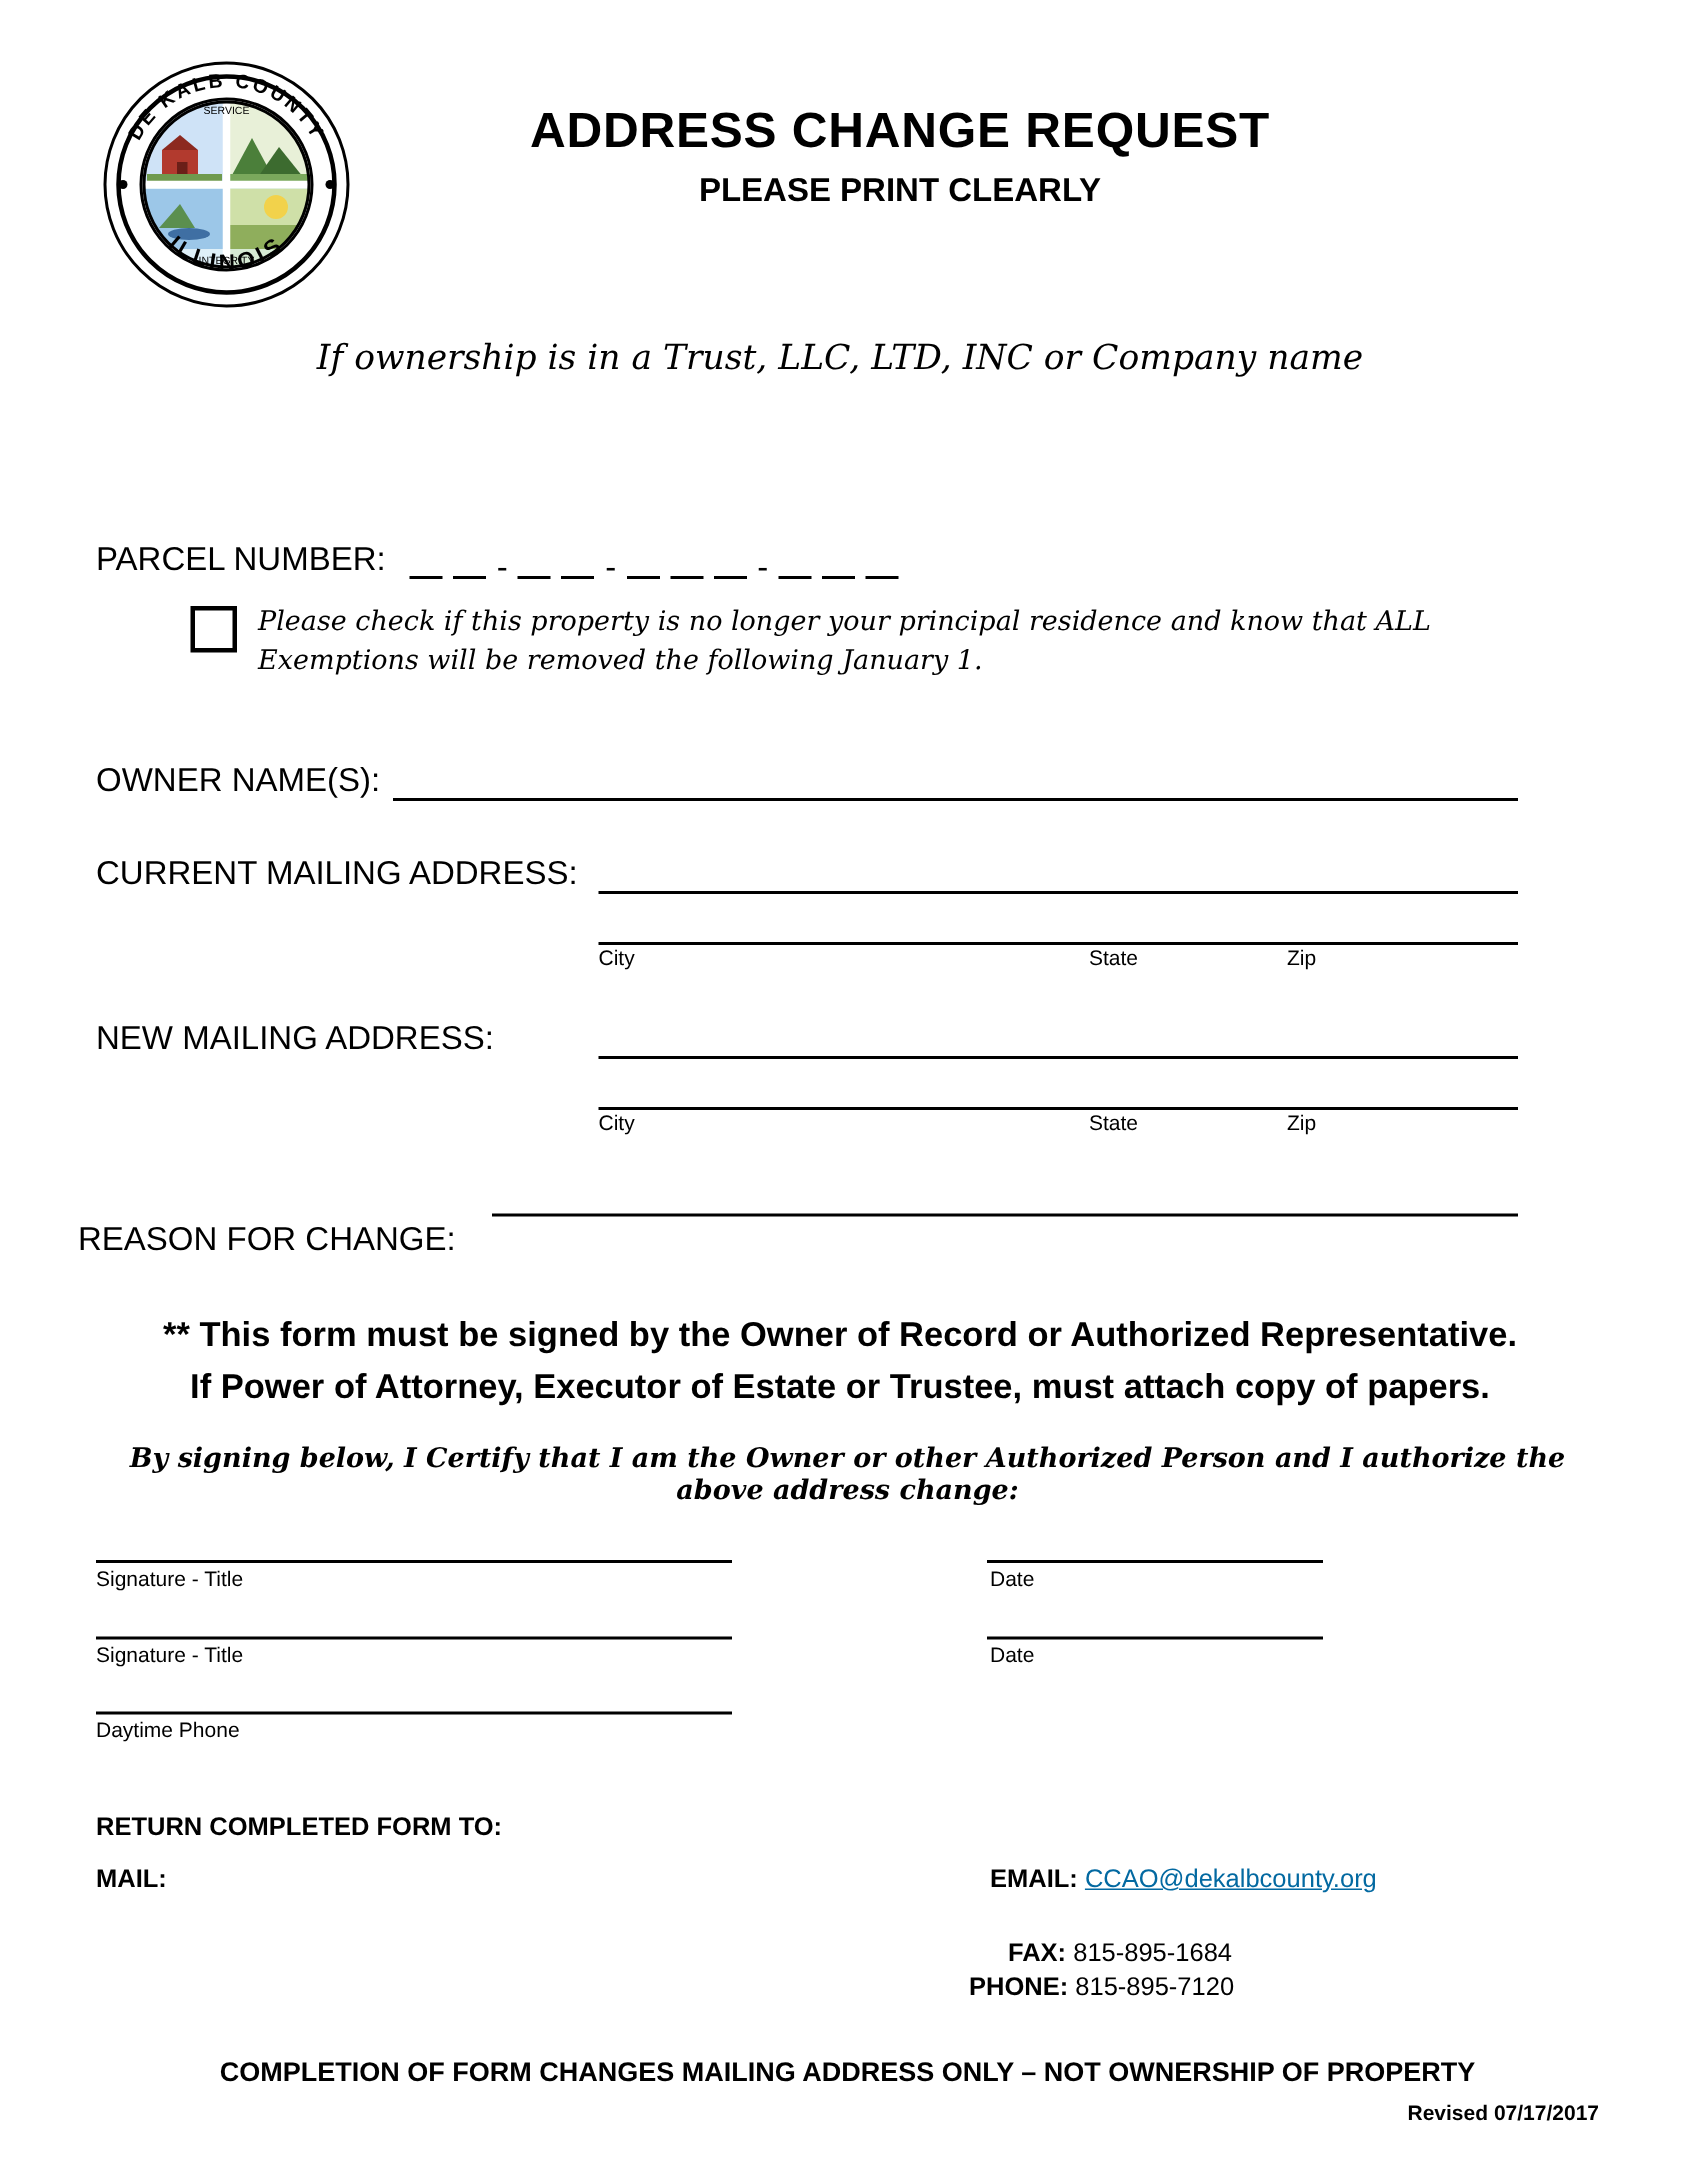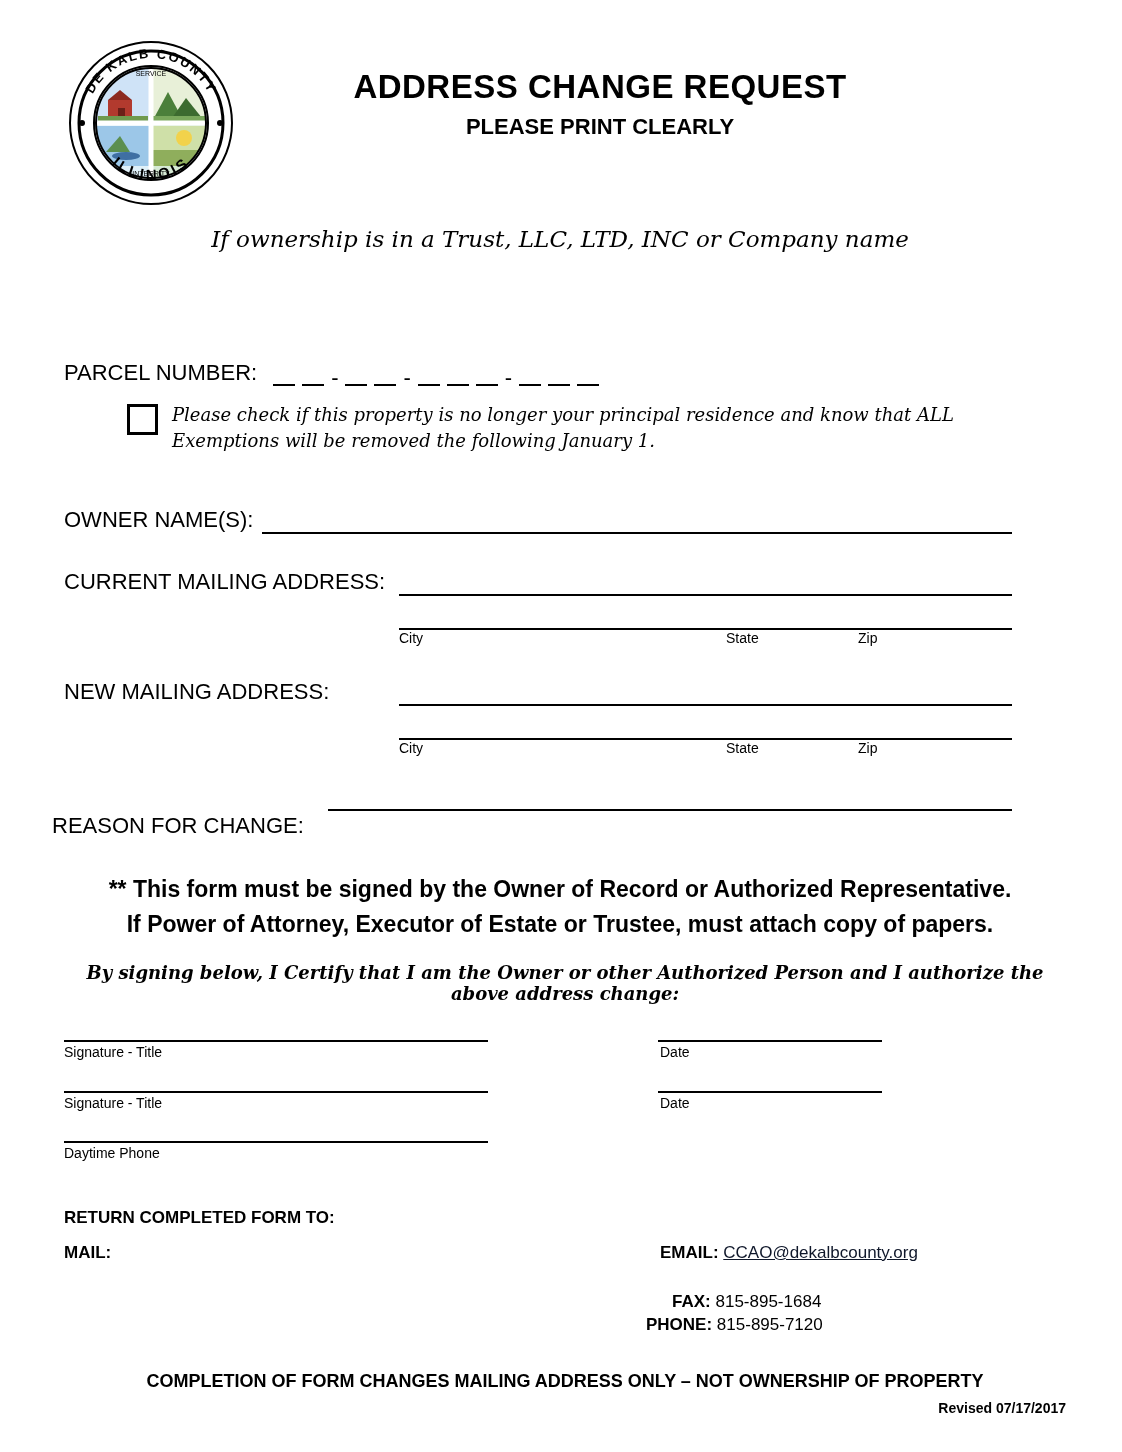--- a/index.html
+++ b/index.html
@@ -178,21 +178,21 @@
     line-height: 1.55;
   }
   .email-row {
     position: absolute;
     left: 660px;
     top: 1243px;
     font-size: 17px;
   }
   .email-label { font-weight: bold; }
   .email-link {
-    color: #0f172a;
+    color: #0369a1;
     text-decoration: underline;
   }
   .fax-row {
     position: absolute;
     left: 672px;
     top: 1292px;
     font-size: 17px;
   }
   .phone-row {
     position: absolute;

